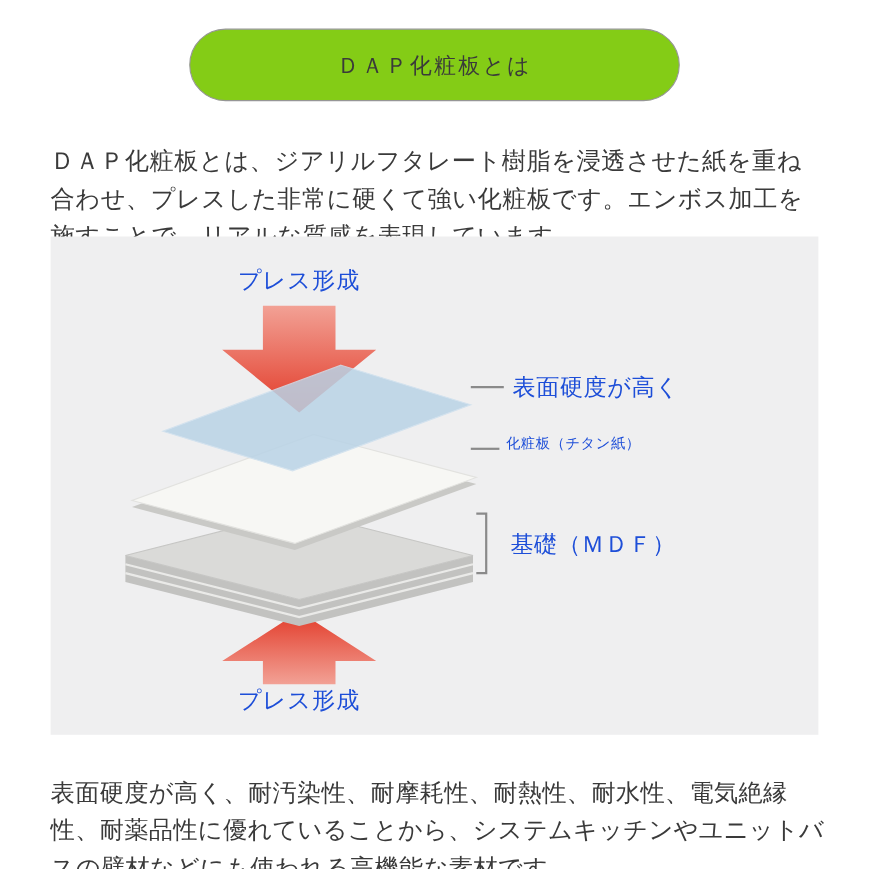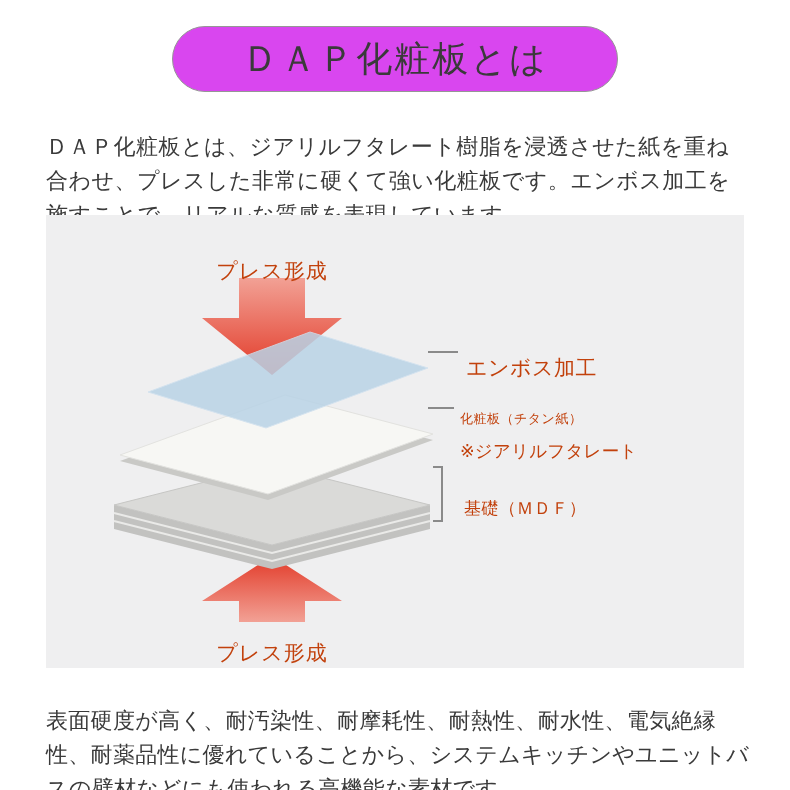--- a/index.html
+++ b/index.html
@@ -6,42 +6,42 @@
   body{
     width:790px;height:790px;background:#ffffff;
     font-family:"Liberation Sans","DejaVu Sans",sans-serif;
     color:#3b3b3b;
   }
   .page{position:relative;width:790px;height:790px;background:#fff;overflow:hidden;}
 
   .title-pill{
     position:absolute;left:50%;top:26px;transform:translateX(-50%);
     width:444px;height:64px;border:1px solid #969696;border-radius:34px;
-    background:#d946ef;display:flex;align-items:center;justify-content:center;
-    font-size:36px;letter-spacing:2px;color:#3a3a3a;
+    background:#84cc16;display:flex;align-items:center;justify-content:center;
+    font-size:20px;letter-spacing:2px;color:#3a3a3a;
   }
 
   .intro-text{
     position:absolute;left:46px;top:108px;width:704px;
     font-size:22px;line-height:1.55;letter-spacing:0.5px;color:#3a3a3a;
   }
 
   .diagram-panel{
     position:absolute;left:46px;top:215px;width:698px;height:453px;
     background:#efeff0;
   }
   .diagram-panel svg{position:absolute;left:0;top:0;}
 
-  .dlabel{position:absolute;color:#c2410c;white-space:nowrap;margin-top:16px;}
+  .dlabel{position:absolute;color:#1d4ed8;white-space:nowrap;}
   .press-label-top   {left:156px;top:26px;width:140px;text-align:center;font-size:21px;letter-spacing:1px;}
   .press-label-bottom{left:156px;top:408px;width:140px;text-align:center;font-size:21px;letter-spacing:1px;}
   .emboss-label{left:420px;top:123px;font-size:21px;letter-spacing:0.5px;}
   .board-label {left:414px;top:179px;font-size:13px;letter-spacing:0.5px;}
   .board-note  {left:414px;top:208px;font-size:17.5px;line-height:1.45;letter-spacing:0.2px;}
-  .base-label  {left:418px;top:266px;font-size:17px;letter-spacing:0.5px;}
+  .base-label  {left:418px;top:266px;font-size:21px;letter-spacing:0.5px;}
 
   .footer-text{
     position:absolute;left:46px;top:682px;width:704px;
     font-size:22px;line-height:1.55;letter-spacing:0.3px;color:#3a3a3a;
   }
 </style>
 </head>
 <body>
 
 <div class="page">
@@ -79,26 +79,25 @@
 
       <polygon points="264,117 382,153 220,213 102,177" opacity="0.85" stroke="#cfe0ee" stroke-width="1" fill="#b9d3e6"></polygon>
 
       <line x1="382" y1="137" x2="412" y2="137" stroke-width="2" stroke="#8a8a8a"></line>
       <line x1="382" y1="193" x2="408" y2="193" stroke-width="2" stroke="#8a8a8a"></line>
       <path d="M 387 252 L 396 252 L 396 306 L 387 306" fill="none" stroke-width="2" stroke="#8a8a8a"></path>
     </svg>
 
     <div class="dlabel press-label-top">プレス形成</div>
 
-    <div class="dlabel emboss-label">エンボス加工</div>
+    <div class="dlabel emboss-label">表面硬度が高く</div>
 
     <div class="dlabel board-label">化粧板（チタン紙）</div>
 
     <div class="dlabel board-note">
-      <div>※ジアリルフタレート</div>
     </div>
 
     <div class="dlabel base-label">基礎（ＭＤＦ）</div>
 
     <div class="dlabel press-label-bottom">プレス形成</div>
 
   </div>
 
   <p class="footer-text">表面硬度が高く、耐汚染性、耐摩耗性、耐熱性、耐水性、電気絶縁性、耐薬品性に優れていることから、システムキッチンやユニットバスの壁材などにも使われる高機能な素材です。</p>
 

